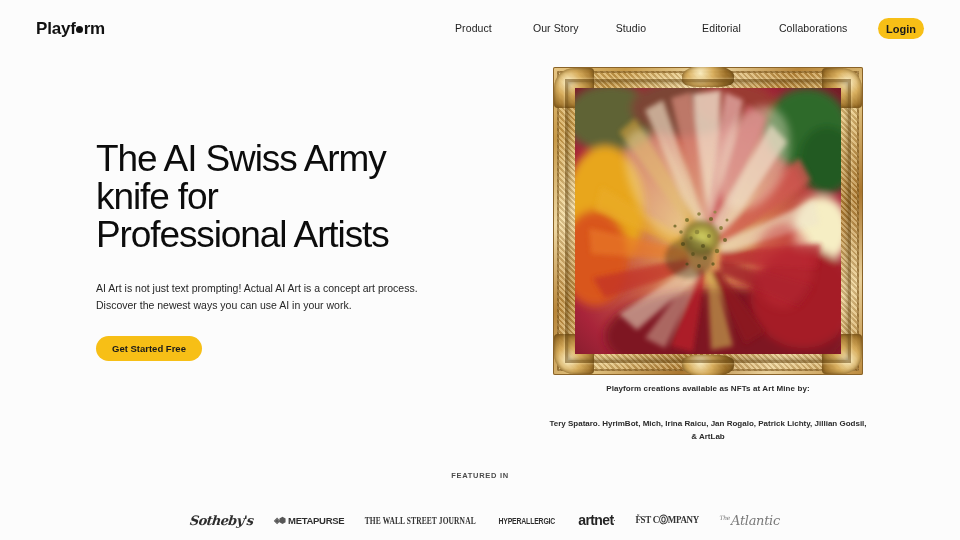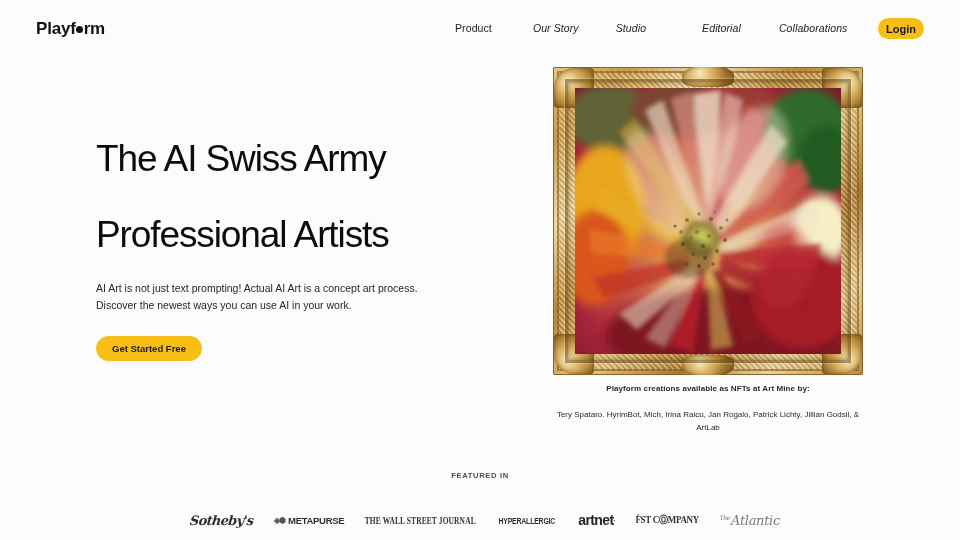--- a/index.html
+++ b/index.html
@@ -58,21 +58,21 @@
     align-items: center;
   }
   .nav-item {
     font-size: 10.5px;
     font-weight: 500;
     color: #1c1c1c;
     cursor: pointer;
     white-space: nowrap;
     letter-spacing: 0.1px;
   }
-  .nav-item + .nav-item { margin-left: 0; font-style: italic; }
+  .nav-item + .nav-item { margin-left: 0; }
 
   .login-btn {
     position: absolute;
     left: 878px;
     top: 18px;
     width: 46px;
     height: 21px;
     border-radius: 11px;
     background: #f7bf16;
     color: #1a1a1a;
@@ -218,24 +218,24 @@
     text-align: center;
   }
   .cap-line1 {
     font-size: 8px;
     font-weight: 600;
     color: #2b2b2b;
     letter-spacing: 0.1px;
     text-align: center;
   }
   .cap-line2 {
-    margin-top: 15px;
+    margin-top: 24px;
     font-size: 8px;
     line-height: 13px;
-    font-weight: 400;
+    font-weight: 700;
     color: #2b2b2b;
     padding: 0 3px;
   }
 
   
   .featured-label {
     position: absolute;
     top: 471px;
     left: 0;
     width: 960px;
@@ -349,21 +349,21 @@
     <span class="nav-item" style="margin-right:37px">Collaborations</span>
     <span class="nav-item">Buy Art</span>
   </nav>
 
   <button class="login-btn">Login</button>
 </div>
 
 <div class="hero-left">
   <h1 class="headline">
     <span>The AI Swiss Army</span><br>
-    <br>
+    <span>knife for</span><br>
     <span>Professional Artists</span>
   </h1>
 
   <p class="sub">
     <span>AI Art is not just text prompting! Actual AI Art is a concept art process.</span><br>
     <span>Discover the newest ways you can use AI in your work.</span>
   </p>
 
   <button class="cta">Get Started Free</button>
 </div>

